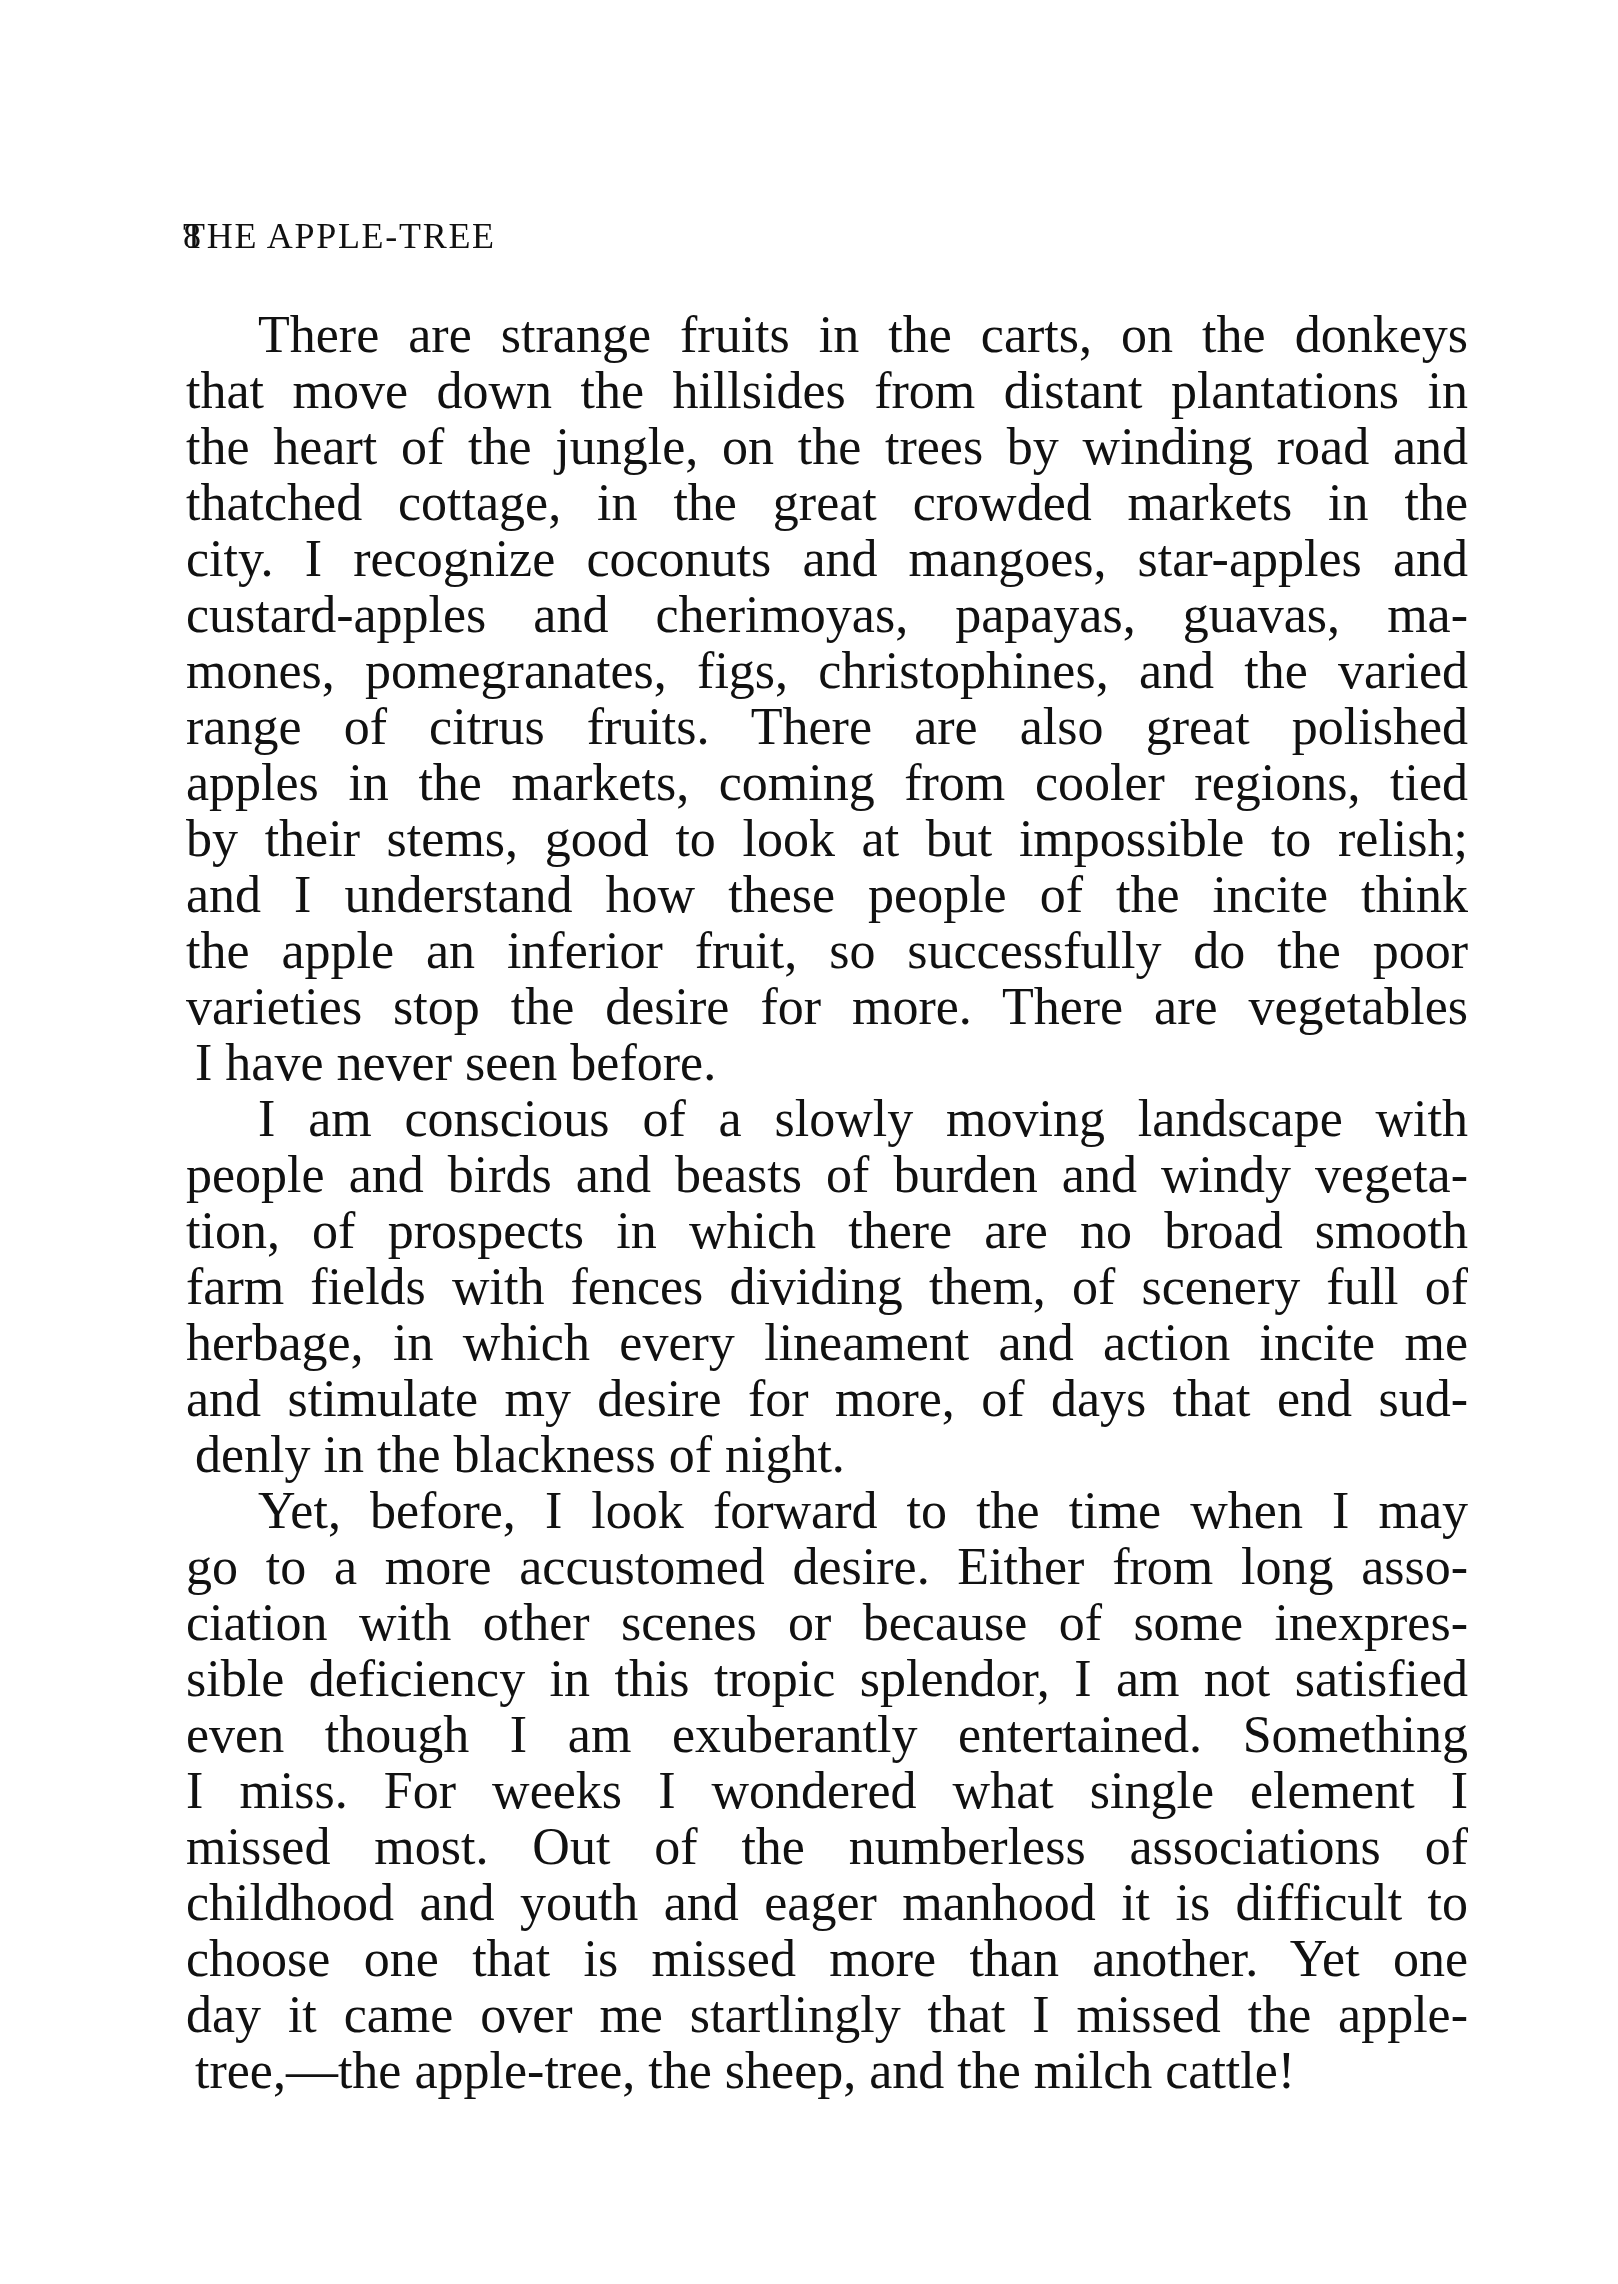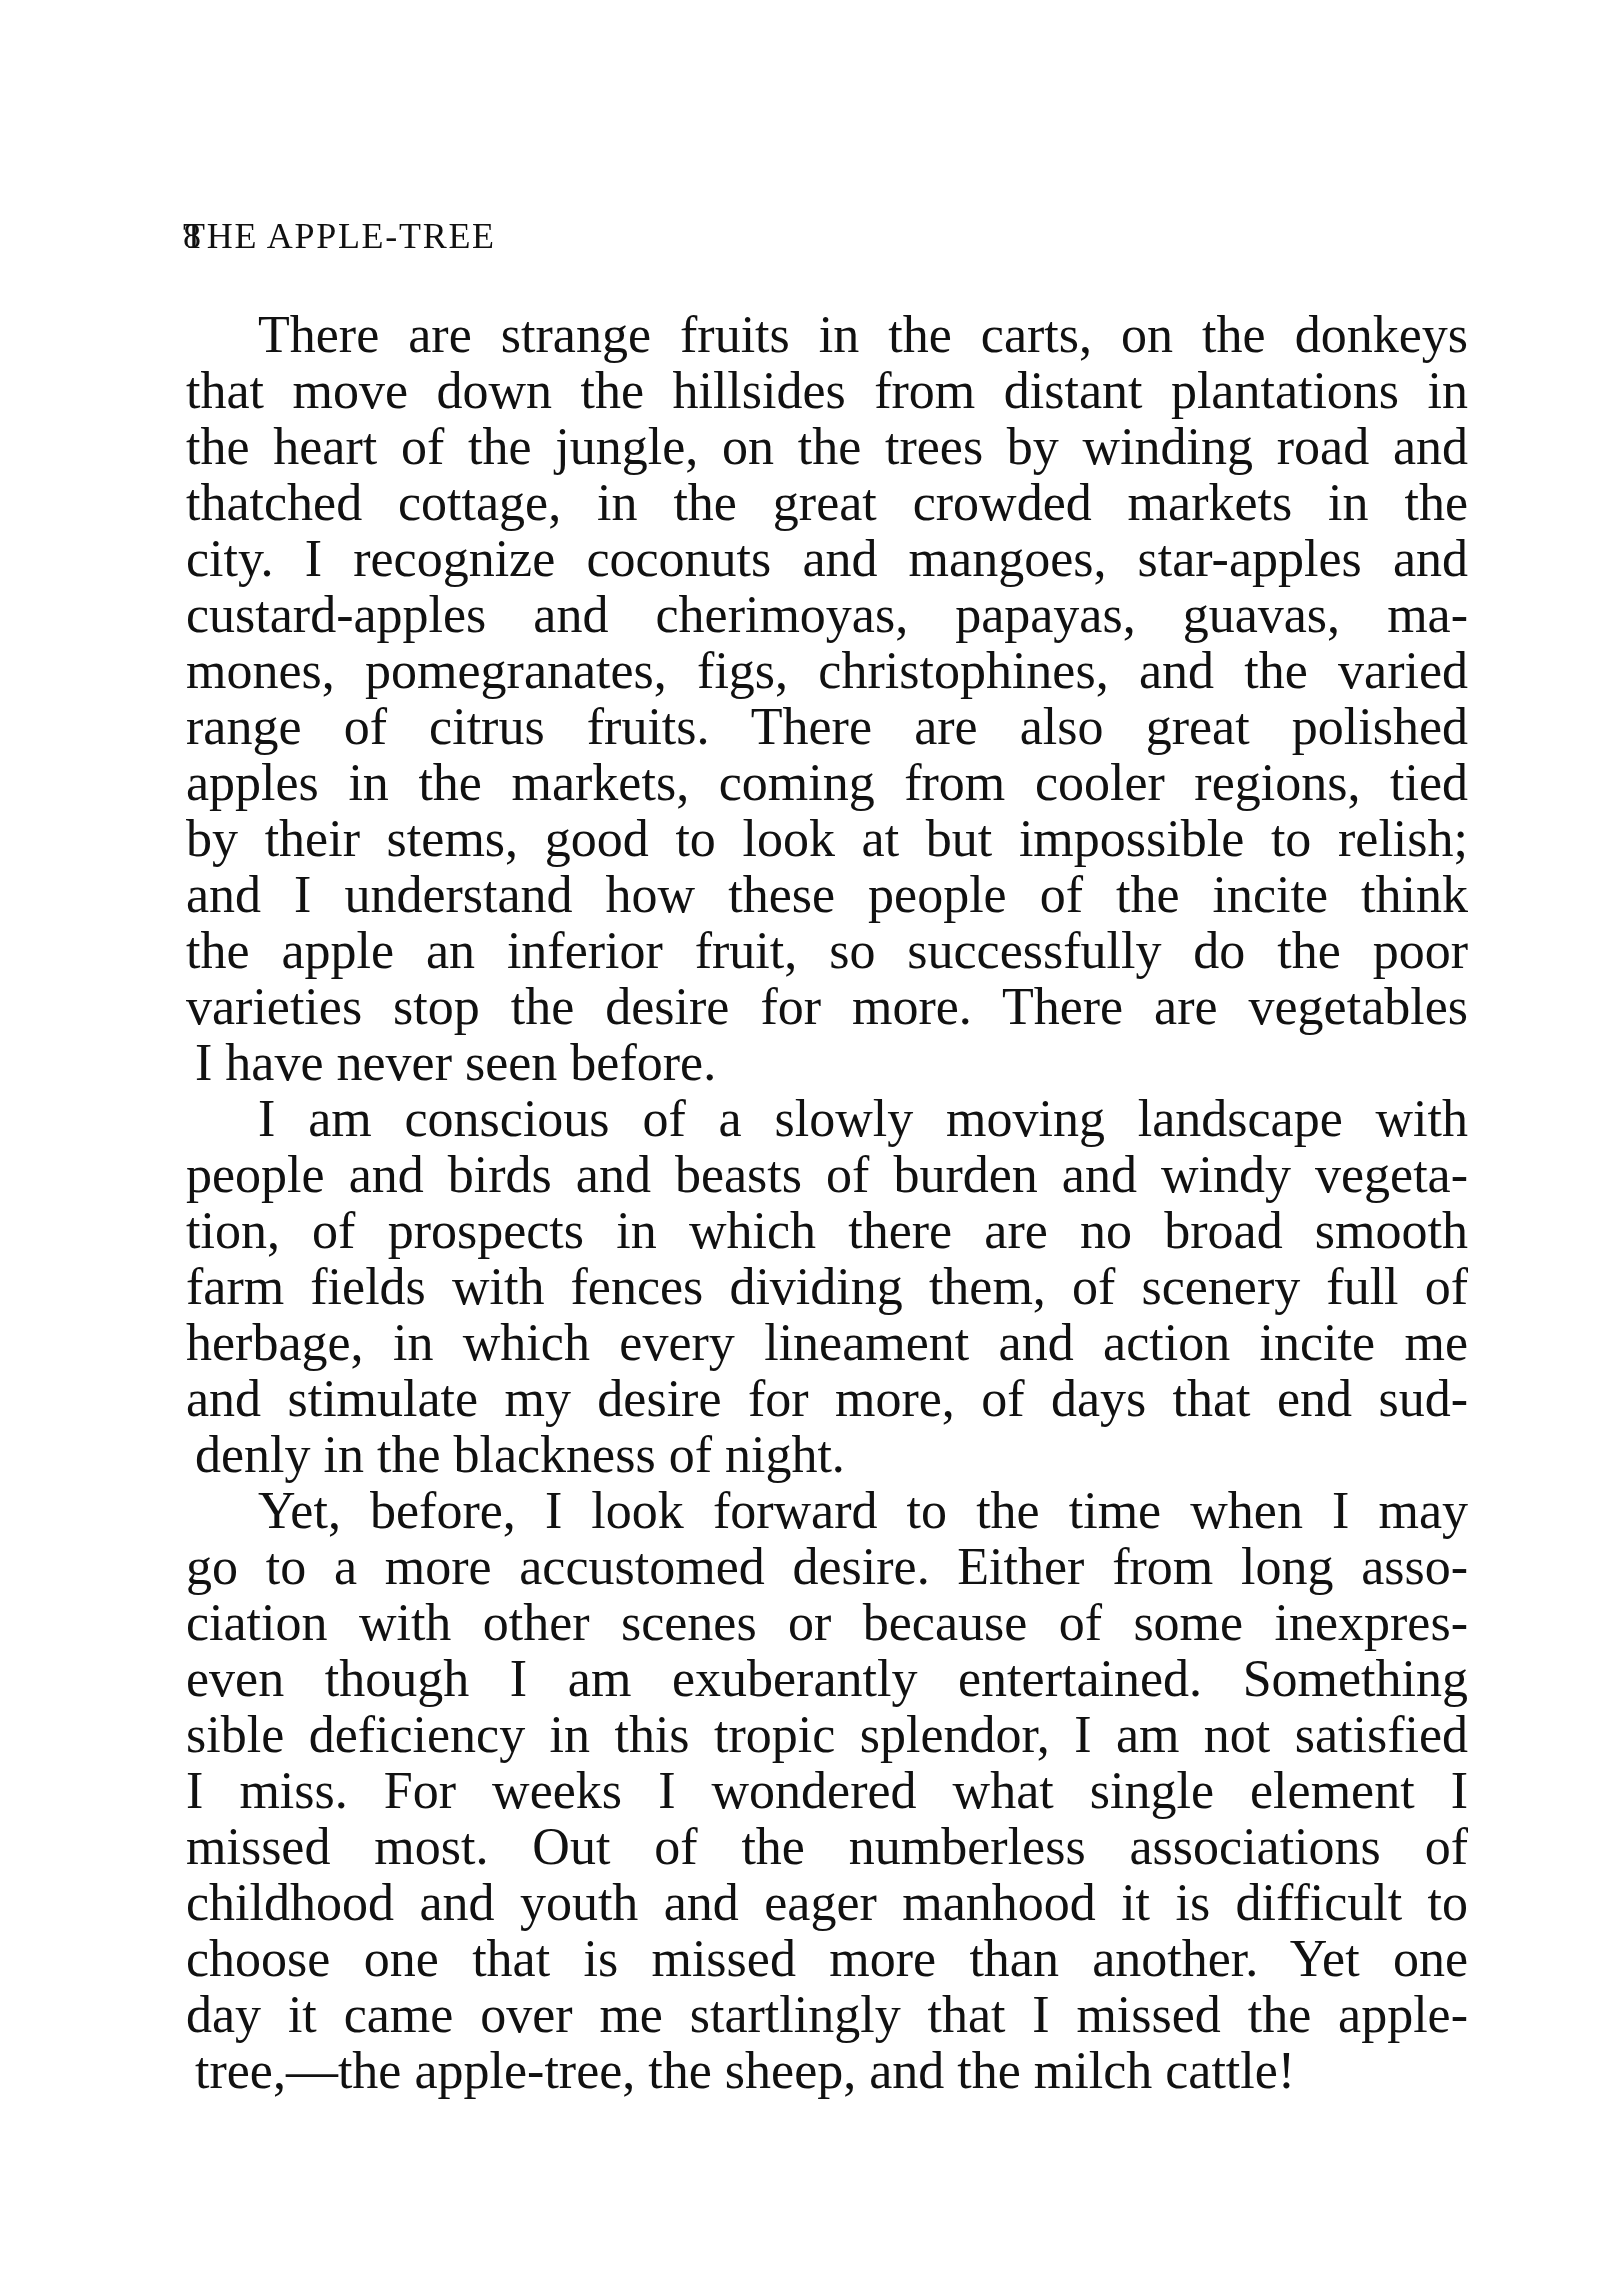--- a/index.html
+++ b/index.html
@@ -65,22 +65,22 @@
       <span class="line">farm fields with fences dividing them, of scenery full of</span>
       <span class="line">herbage, in which every lineament and action incite me</span>
       <span class="line">and stimulate my desire for more, of days that end sud-</span>
       <span class="line last">denly in the blackness of night.</span>
     </div>
 
     <div>
       <span class="line indent">Yet, before, I look forward to the time when I may</span>
       <span class="line">go to a more accustomed desire.  Either from long asso-</span>
       <span class="line">ciation with other scenes or because of some inexpres-</span>
+      <span class="line">sible deficiency in this tropic splendor, I am not satisfied</span>
       <span class="line">even though I am exuberantly entertained.  Something</span>
-      <span class="line">sible deficiency in this tropic splendor, I am not satisfied</span>
       <span class="line">I miss.  For weeks I wondered what single element I</span>
       <span class="line">missed most.  Out of the numberless associations of</span>
       <span class="line">childhood and youth and eager manhood it is difficult to</span>
       <span class="line">choose one that is missed more than another.  Yet one</span>
       <span class="line">day it came over me startlingly that I missed the apple-</span>
       <span class="line last">tree,—the apple-tree, the sheep, and the milch cattle!</span>
     </div>
   </div>
 </div>
 

